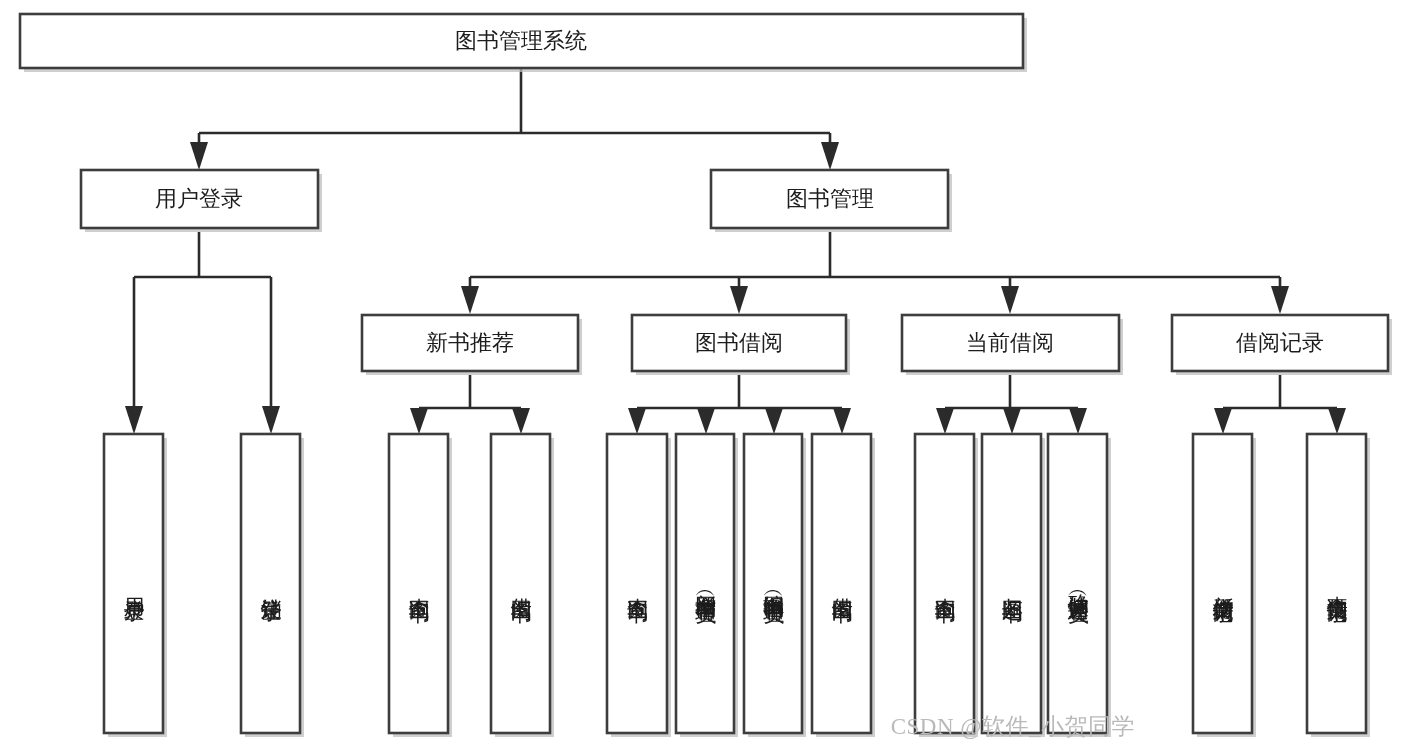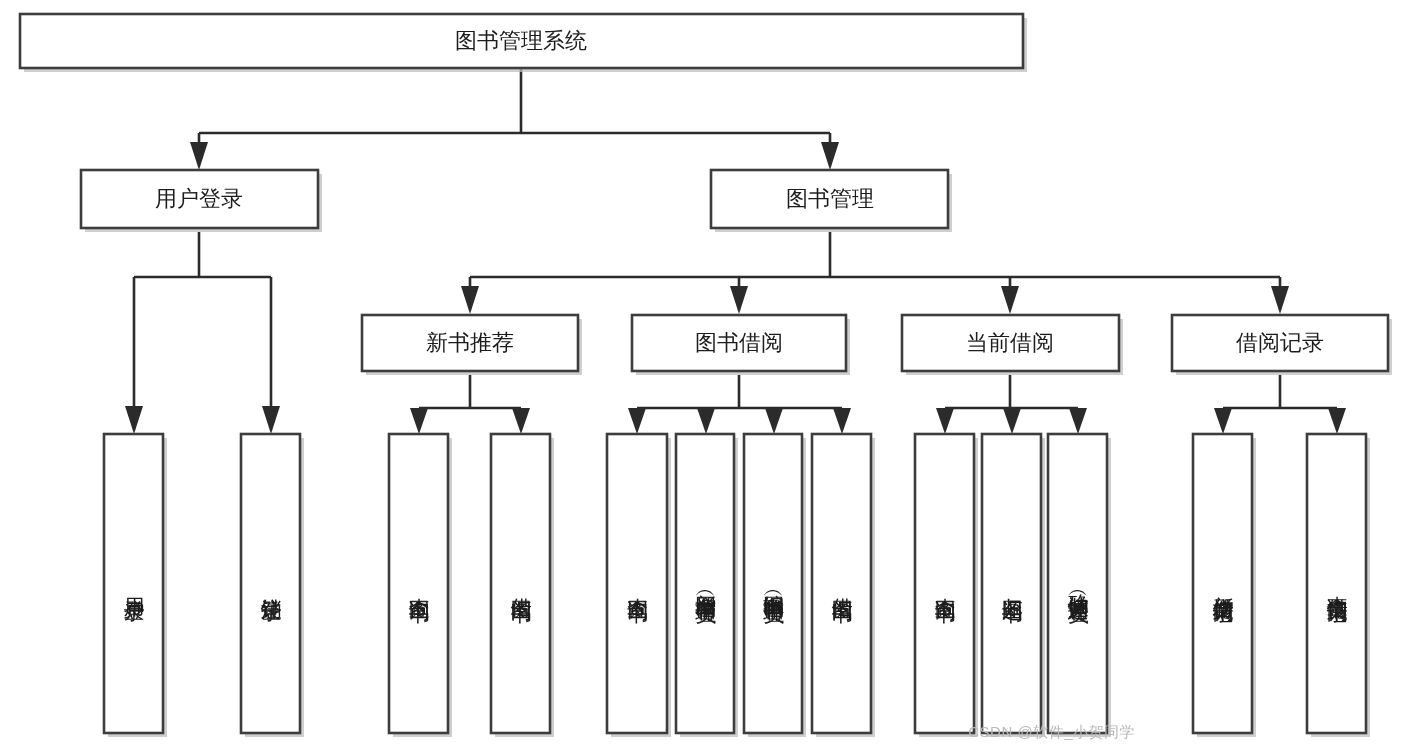--- a/index.html
+++ b/index.html
@@ -68,22 +68,22 @@
     line-height: 1.12;
     letter-spacing: 1.5px;
     color: #1c1c1c;
     white-space: nowrap;
     text-align: center;
   }
   .watermark {
     position: absolute;
     right: 8px;
     bottom: 5px;
-    font-family: Liberation Sans, sans-serif;
-    font-size: 15px;
+    font-family: Liberation Serif, serif;
+    font-size: 23px;
     color: #b9b9b9;
     white-space: nowrap;
     letter-spacing: 0.5px;
   }
 </style>
 </head>
 <body>
 
 <div id="diagram-root">
 

